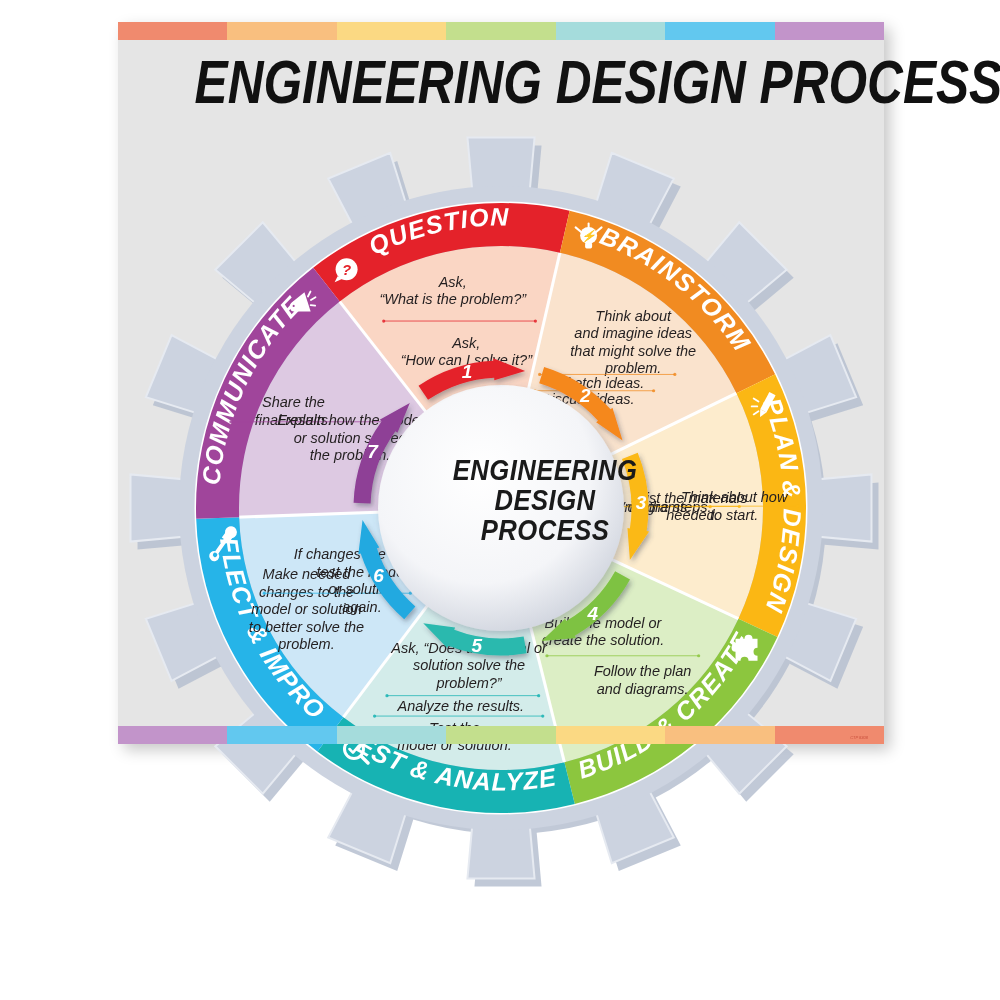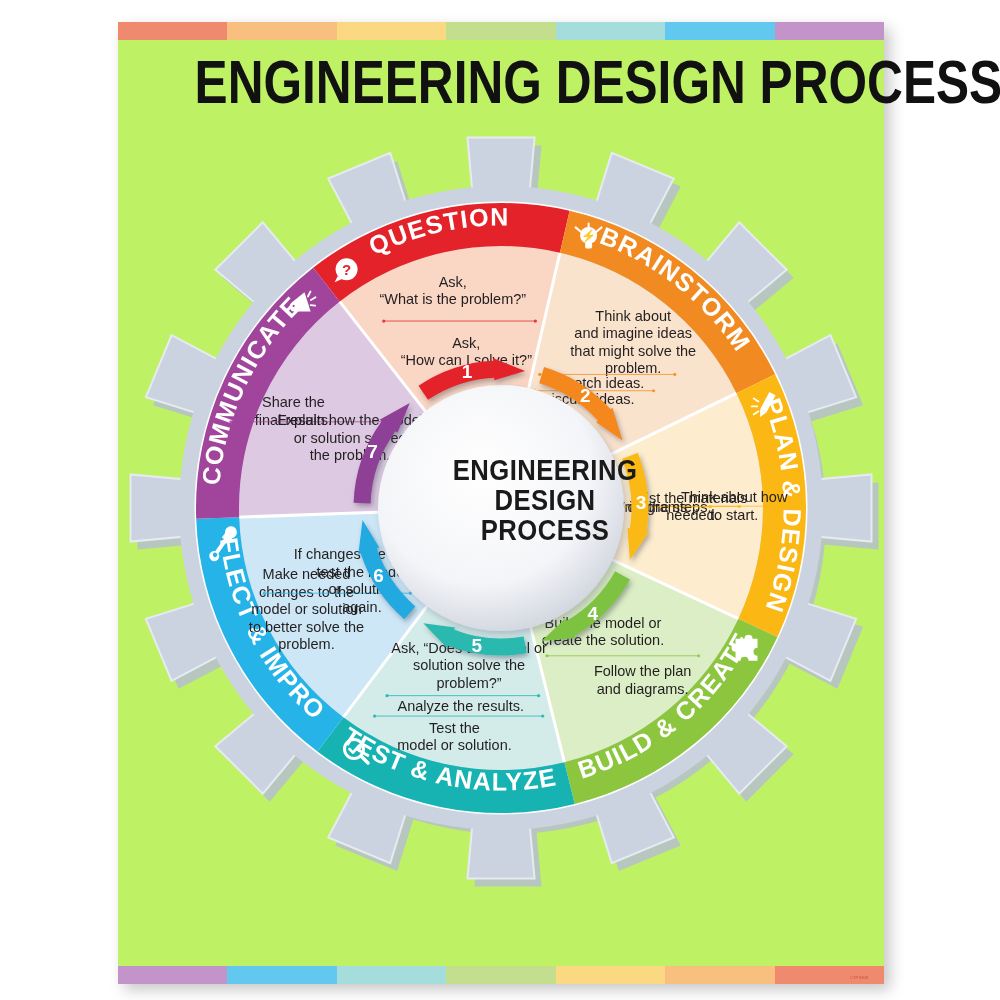--- a/index.html
+++ b/index.html
@@ -1,19 +1,19 @@
 <!DOCTYPE html>
 <html><head>
 <meta charset="utf-8">
 <style>
   html,body{margin:0;padding:0;background:#ffffff;}
   body{width:1000px;height:1000px;overflow:hidden;
        font-family:"Liberation Sans", sans-serif;}
-  #poster{position:absolute;left:118px;top:22px;width:766px;height:962px;
-          background:#bef264;box-shadow:6px 6px 14px rgba(0,0,0,0.22);}
+  #poster{position:absolute;left:118px;top:22px;width:766px;height:722px;
+          background:#e5e5e5;box-shadow:6px 6px 14px rgba(0,0,0,0.22);font-style:italic;}
   .colorbar{display:flex;width:100%;height:18px;}
   .colorbar span{flex:1;height:100%;display:block;}
   #topbar{position:absolute;top:0;left:0;}
   #bottomwrap{position:absolute;left:0;bottom:0;width:100%;height:18px;}
   .title{position:absolute;top:24px;left:0;width:100%;text-align:center;
          font-family:"Liberation Sans Narrow","Liberation Sans",sans-serif;
          font-weight:bold;font-size:62px;letter-spacing:0px;color:#111;
          transform:scaleX(0.80);transform-origin:center top;white-space:nowrap;}
   #wheelwrap{position:absolute;left:0;top:108px;width:766px;height:760px;}
   svg{display:block;}

